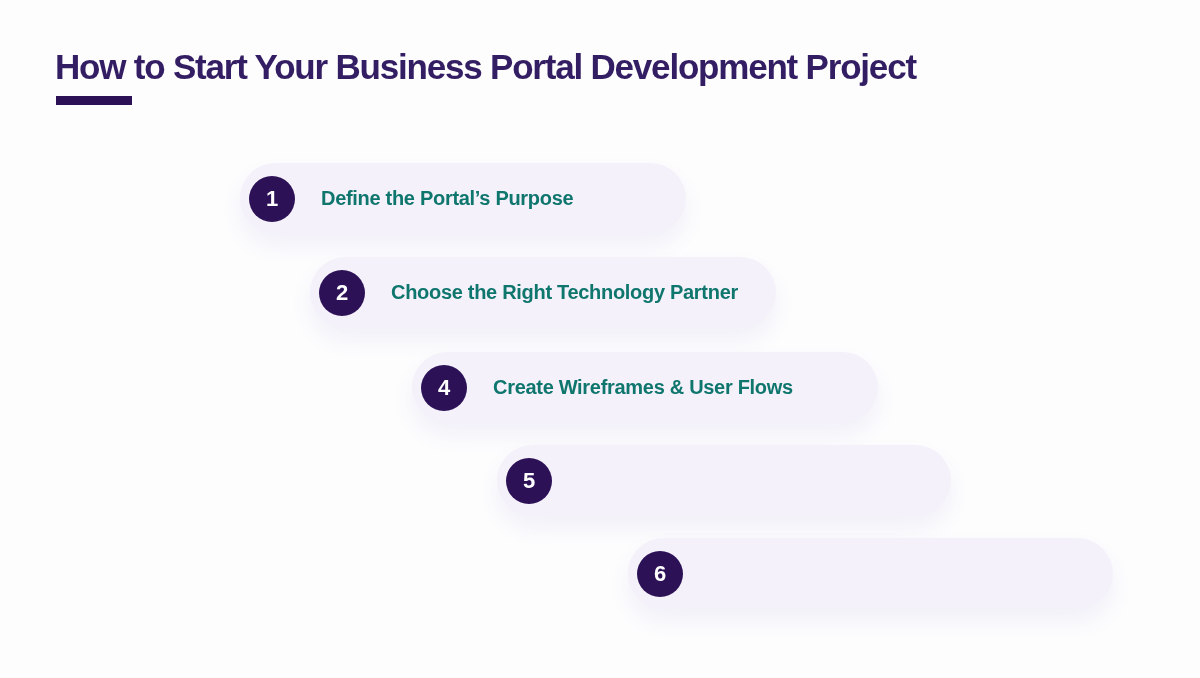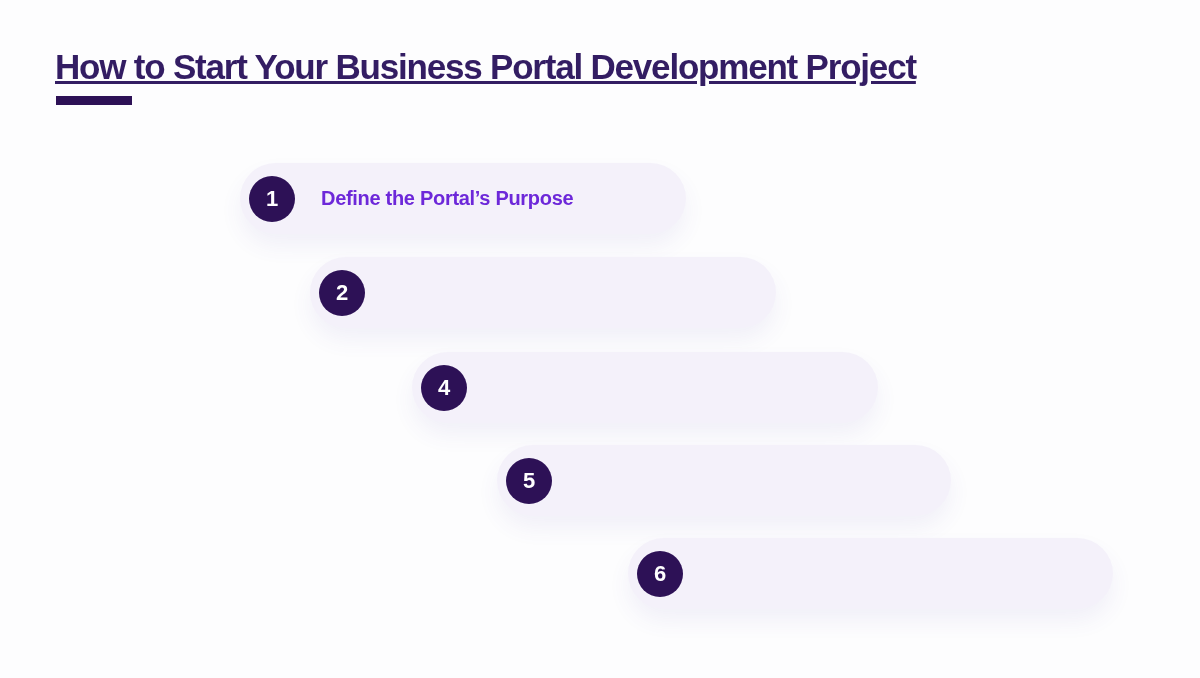--- a/index.html
+++ b/index.html
@@ -15,21 +15,20 @@
 
   
   .page-title {
     position: absolute;
     left: 55px; top: 47px;
     font-size: 35px;
     font-weight: 800;
     letter-spacing: -1.2px;
     color: #331d63;
     white-space: nowrap;
-    text-decoration: underline;
   }
   .title-underline {
     position: absolute;
     left: 56px; top: 96px;
     width: 76px; height: 9px;
     background: #2d1156;
   }
 
   
   .step {
@@ -60,21 +59,21 @@
   .badge .num {
     color: #ffffff;
     font-size: 22px;
     font-weight: 700;
   }
   .step .label {
     margin-left: 26px;
     font-size: 20px;
     font-weight: 700;
     letter-spacing: -0.3px;
-    color: #6d28d9;
+    color: #0f766e;
     white-space: nowrap;
   }
   .step:nth-child(5) .label { margin-left: 34px; }
 </style>
 </head>
 <body>
 
 <div class="canvas">
   <h1 class="page-title">How to Start Your Business Portal Development Project</h1>
   <div class="title-underline"></div>
@@ -84,26 +83,28 @@
     <span class="badge">
       <span class="num">1</span>
     </span>
     <span class="label">Define the Portal’s Purpose</span>
   </div>
 
   <div class="step">
     <span class="badge">
       <span class="num">2</span>
     </span>
+    <span class="label">Choose the Right Technology Partner</span>
   </div>
 
   <div class="step">
     <span class="badge">
       <span class="num">4</span>
     </span>
+    <span class="label">Create Wireframes &amp; User Flows</span>
   </div>
 
   <div class="step">
     <span class="badge">
       <span class="num">5</span>
     </span>
   </div>
 
   <div class="step">
     <span class="badge">

